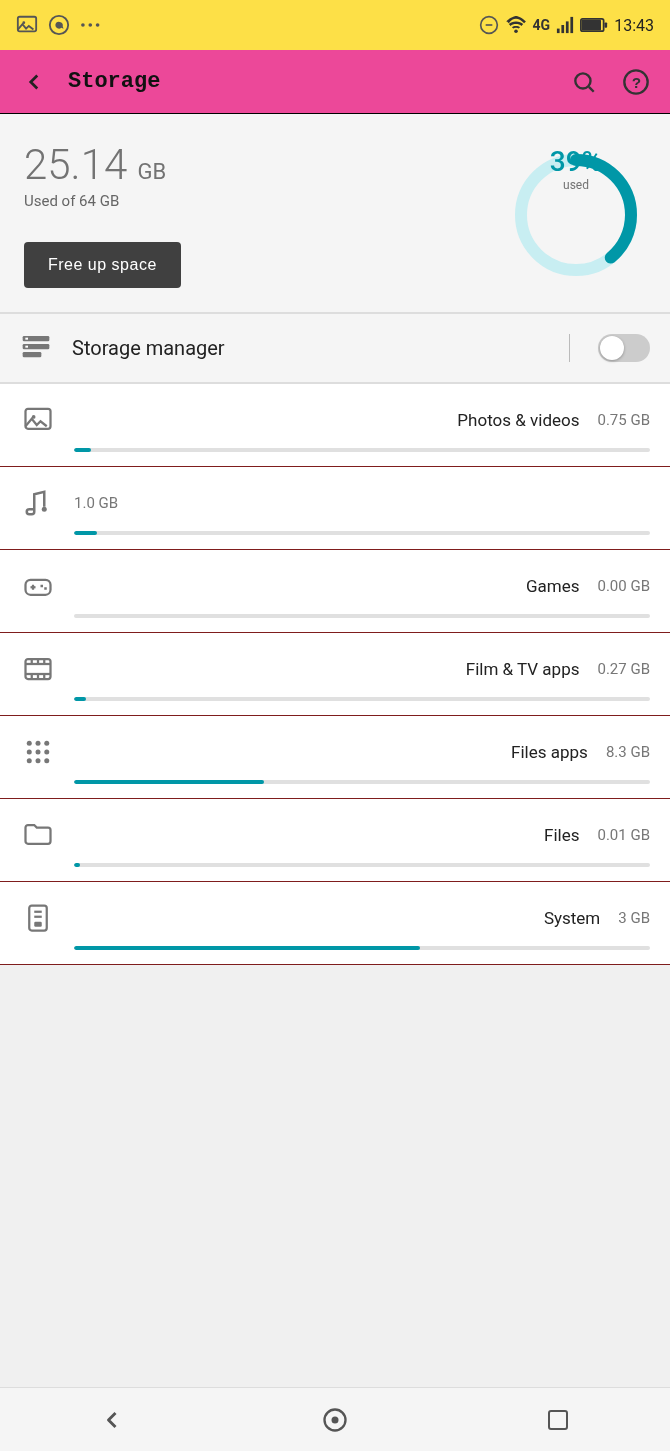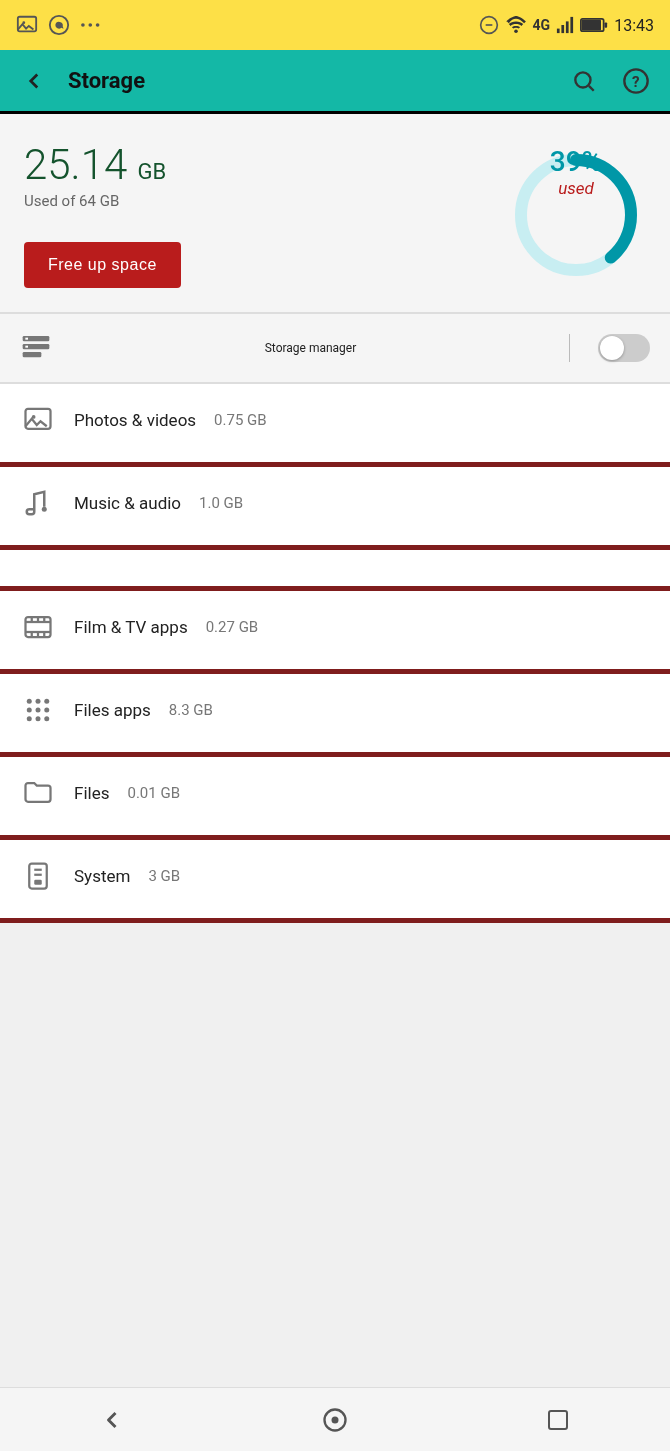--- a/index.html
+++ b/index.html
@@ -30,27 +30,28 @@
     .status-icons-right {
       display: flex;
       align-items: center;
       gap: 6px;
       font-size: 15px;
       font-weight: 500;
     }
 
     
     .app-bar {
-      background: #14b8a6;
+      background: #ec4899;
       height: 64px;
       display: flex;
       align-items: center;
       padding: 0 16px;
       gap: 16px;
-      border-bottom: 3px solid #000000;
+      border-bottom: 1px solid #000000;
+      font-family: Liberation Mono, monospace;
     }
     .app-bar-title {
       flex: 1;
       font-size: 22px;
       font-weight: bold;
       color: #111;
     }
     .app-bar-icons {
       display: flex;
       align-items: center;
@@ -72,35 +73,35 @@
       padding: 28px 24px 24px 24px;
       display: flex;
       align-items: center;
       justify-content: space-between;
       border-bottom: 1px solid #ddd;
     }
     .storage-info {}
     .storage-used-amount {
       font-size: 42px;
       font-weight: 300;
-      color: #14532d;
+      color: #737373;
       line-height: 1.1;
     }
     .storage-used-amount span.unit {
       font-size: 22px;
       font-weight: 400;
     }
     .storage-of-label {
       font-size: 15px;
       color: #666;
       margin-top: 4px;
       margin-bottom: 32px;
     }
     .free-up-btn {
-      background: #b91c1c;
+      background: #404040;
       color: #fff;
       border: none;
       border-radius: 4px;
       padding: 14px 24px;
       font-size: 16px;
       font-weight: 500;
       cursor: pointer;
       letter-spacing: 0.5px;
     }
 
@@ -121,46 +122,44 @@
     .donut-label {
       text-align: center;
       z-index: 1;
     }
     .donut-percent {
       font-size: 28px;
       font-weight: 500;
       color: #0097a7;
     }
     .donut-used-text {
-      font-size: 17px;
-      color: #b91c1c;
-      font-style: italic;
+      font-size: 12px;
+      color: #737373;
     }
 
     
     .divider {
       height: 1px;
       background: #ddd;
       margin: 0;
     }
 
     
     .manager-row {
       background: #f5f5f5;
       display: flex;
       align-items: center;
       padding: 18px 20px;
       gap: 20px;
       border-bottom: 1px solid #ddd;
     }
     .manager-row-label {
       flex: 1;
-      font-size: 12px;
+      font-size: 20px;
       color: #222;
-      text-align: center;
     }
     .manager-divider-v {
       width: 1px;
       height: 28px;
       background: #bbb;
       margin-right: 8px;
     }
     
     .toggle {
       width: 52px;
@@ -181,23 +180,25 @@
       box-shadow: 0 1px 3px rgba(0,0,0,0.3);
       transition: left 0.2s;
     }
 
     
     .storage-list {
       background: #fff;
     }
     .storage-item {
       display: flex;
+      flex-direction: column;
       padding: 18px 20px 14px 20px;
-      border-bottom: 5px solid #7f1d1d;
+      border-bottom: 1px solid #7f1d1d;
       cursor: pointer;
+      text-align: right;
     }
     .storage-item-row {
       display: flex;
       align-items: center;
       gap: 18px;
       margin-bottom: 10px;
     }
     .item-icon {
       width: 36px;
       height: 36px;
@@ -398,28 +399,40 @@
       </div>
     </div>
       <div class="storage-item">
       <div class="storage-item-row">
         <div class="item-icon">
           <svg width="30" height="30" viewBox="0 0 24 24" fill="none" stroke="#777" stroke-width="2">
               <path d="M9 17H5a2 2 0 0 0 0 4h2a2 2 0 0 0 2-2V5l8-2v12"></path>
               <circle cx="17" cy="17" r="2" fill="#777" stroke="none"></circle>
             </svg>
         </div>
-        <span class="item-label">Music &amp; audio</span>
         <span class="item-size">1.0 GB</span>
       </div>
       <div class="progress-bar-bg">
         <div class="progress-bar-fill" style="width:4%"></div>
       </div>
     </div>
       <div class="storage-item">
+      <div class="storage-item-row">
+        <div class="item-icon">
+          <svg width="30" height="30" viewBox="0 0 24 24" fill="none" stroke="#777" stroke-width="1.8">
+              <rect x="2" y="7" width="20" height="12" rx="4"></rect>
+              <line x1="8" y1="11" x2="8" y2="15"></line>
+              <line x1="6" y1="13" x2="10" y2="13"></line>
+              <rect x="14" y="11" width="2" height="2" fill="#777" stroke="none"></rect>
+              <rect x="17" y="13" width="2" height="2" fill="#777" stroke="none"></rect>
+            </svg>
+        </div>
+        <span class="item-label">Games</span>
+        <span class="item-size">0.00 GB</span>
+      </div>
       <div class="progress-bar-bg">
         <div class="progress-bar-fill" style="width:0%"></div>
       </div>
     </div>
       <div class="storage-item">
       <div class="storage-item-row">
         <div class="item-icon">
           <svg width="30" height="30" viewBox="0 0 24 24" fill="none" stroke="#777" stroke-width="1.8">
               <rect x="2" y="4" width="20" height="16" rx="2"></rect>
               <line x1="2" y1="8" x2="22" y2="8"></line>

